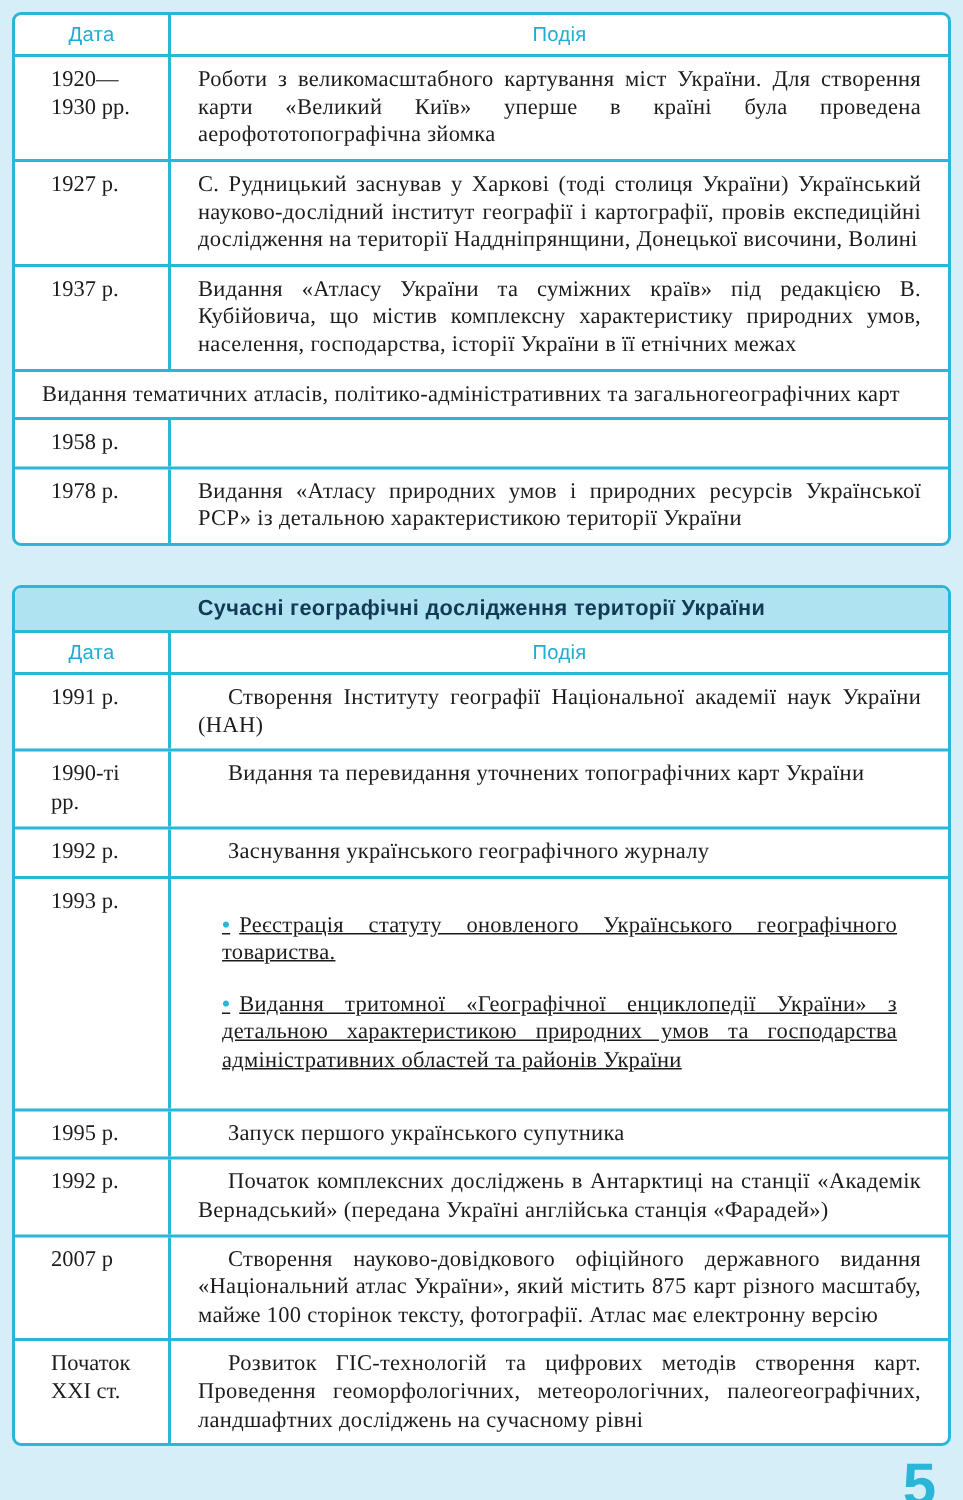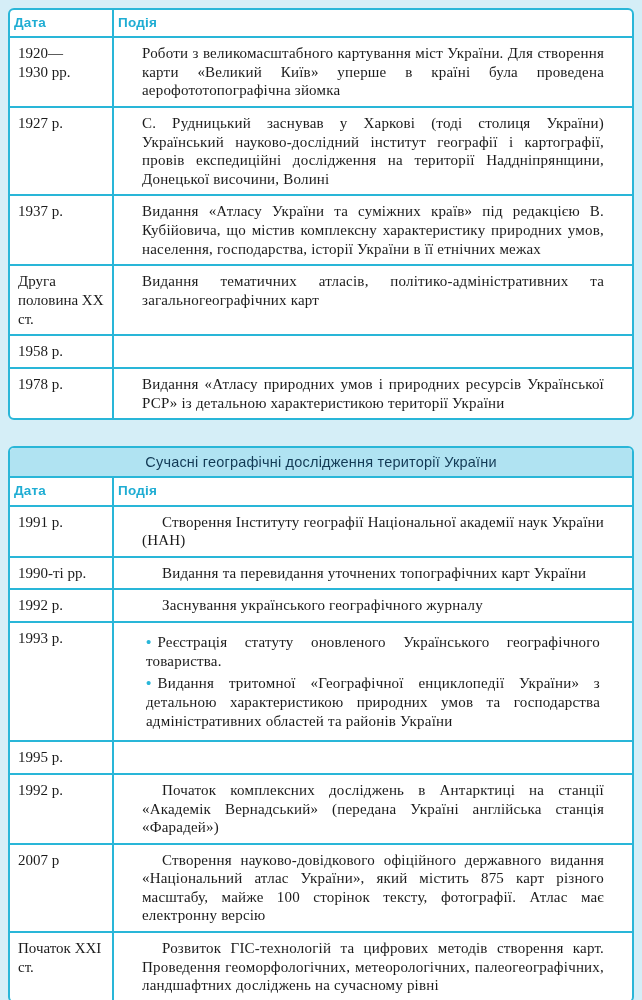--- a/index.html
+++ b/index.html
@@ -30,56 +30,56 @@
     border-radius: 6px;
     overflow: hidden;
   }
   .table + .table { margin-top: 26px; }
   .row { display: flex; border-top: 2px solid var(--accent); }
   .table > :first-child { border-top: none; }
   .cell { min-width: 0; }
   .cell.date {
     flex: 0 0 104px;
     border-right: 2px solid var(--accent);
-    padding: 6px 8px;
+    padding: 6px 24px;
     font-size: 15px;
     line-height: 1.25;
     white-space: pre-line;
   }
   .cell.event {
     flex: 1 1 auto;
-    padding: 6px 28px;
+    padding: 6px 18px;
     font-size: 15px;
     line-height: 1.24;
     text-align: justify;
     letter-spacing: 0.2px;
   }
   .header-row .cell {
     font-family: "Liberation Sans", sans-serif;
     font-size: 13.5px;
-    font-weight: bold;
+    font-weight: normal;
     color: var(--header-text);
-    text-align: left;
+    text-align: center;
     padding: 5px 4px;
     white-space: normal;
     letter-spacing: 0.2px;
     line-height: 1.2;
   }
   .table-title {
     background: var(--title-bg);
     color: var(--title-text);
     font-family: "Liberation Sans", sans-serif;
     font-size: 14.5px;
-    font-weight: normal;
+    font-weight: bold;
     text-align: center;
     padding: 6px 4px;
     letter-spacing: 0.2px;
   }
   .indent { text-indent: 20px; }
-  .bullet-para { margin: 4px; }
+  .bullet-para { margin: 16px; text-decoration: underline; }
   .bullet-para + .bullet-para { margin-top: 1px; }
   .bullet-dot {
     color: var(--accent);
     font-weight: bold;
     margin-right: 6px;
   }
   .page-number {
     position: absolute;
     right: 18px;
     bottom: 0px;
@@ -107,21 +107,20 @@
     </div>
     <div class="row">
       <div class="cell date">1927 р.</div>
       <div class="cell event">С. Рудницький заснував у Харкові (тоді столиця України) Український науково-дослідний інститут географії і картографії, провів експедиційні дослідження на території Наддніпрянщини, Донецької височини, Волині</div>
     </div>
     <div class="row">
       <div class="cell date">1937 р.</div>
       <div class="cell event">Видання «Атласу України та суміжних країв» під редакцією В. Кубійовича, що містив комплексну характеристику природних умов, населення, господарства, історії України в її етнічних межах</div>
     </div>
     <div class="row">
-      <div class="cell date">Друга половина XX ст.</div>
       <div class="cell event">Видання тематичних атласів, політико-адміністративних та загальногеографічних карт</div>
     </div>
     <div class="row">
       <div class="cell date">1958 р.</div>
     </div>
     <div class="row">
       <div class="cell date">1978 р.</div>
       <div class="cell event">Видання «Атласу природних умов і природних ресурсів Української РСР» із детальною характеристикою території України</div>
     </div>
   </div>
@@ -146,20 +145,21 @@
     </div>
     <div class="row">
       <div class="cell date">1993 р.</div>
       <div class="cell event">
         <p class="bullet-para"><span class="bullet-dot">•</span><span>Реєстрація статуту оновленого Українського географічного товариства.</span></p>
         <p class="bullet-para"><span class="bullet-dot">•</span><span>Видання тритомної «Географічної енциклопедії України» з детальною характеристикою природних умов та господарства адміністративних областей та районів України</span></p>
       </div>
     </div>
     <div class="row">
       <div class="cell date">1995 р.</div>
+      <div class="cell event indent">Запуск першого українського супутника</div>
     </div>
     <div class="row">
       <div class="cell date">1992 р.</div>
       <div class="cell event indent">Початок комплексних досліджень в Антарктиці на станції «Академік Вернадський» (передана Україні англійська станція «Фарадей»)</div>
     </div>
     <div class="row">
       <div class="cell date">2007 р</div>
       <div class="cell event indent">Створення науково-довідкового офіційного державного видання «Національний атлас України», який містить 875 карт різного масштабу, майже 100 сторінок тексту, фотографії. Атлас має електронну версію</div>
     </div>
     <div class="row">

